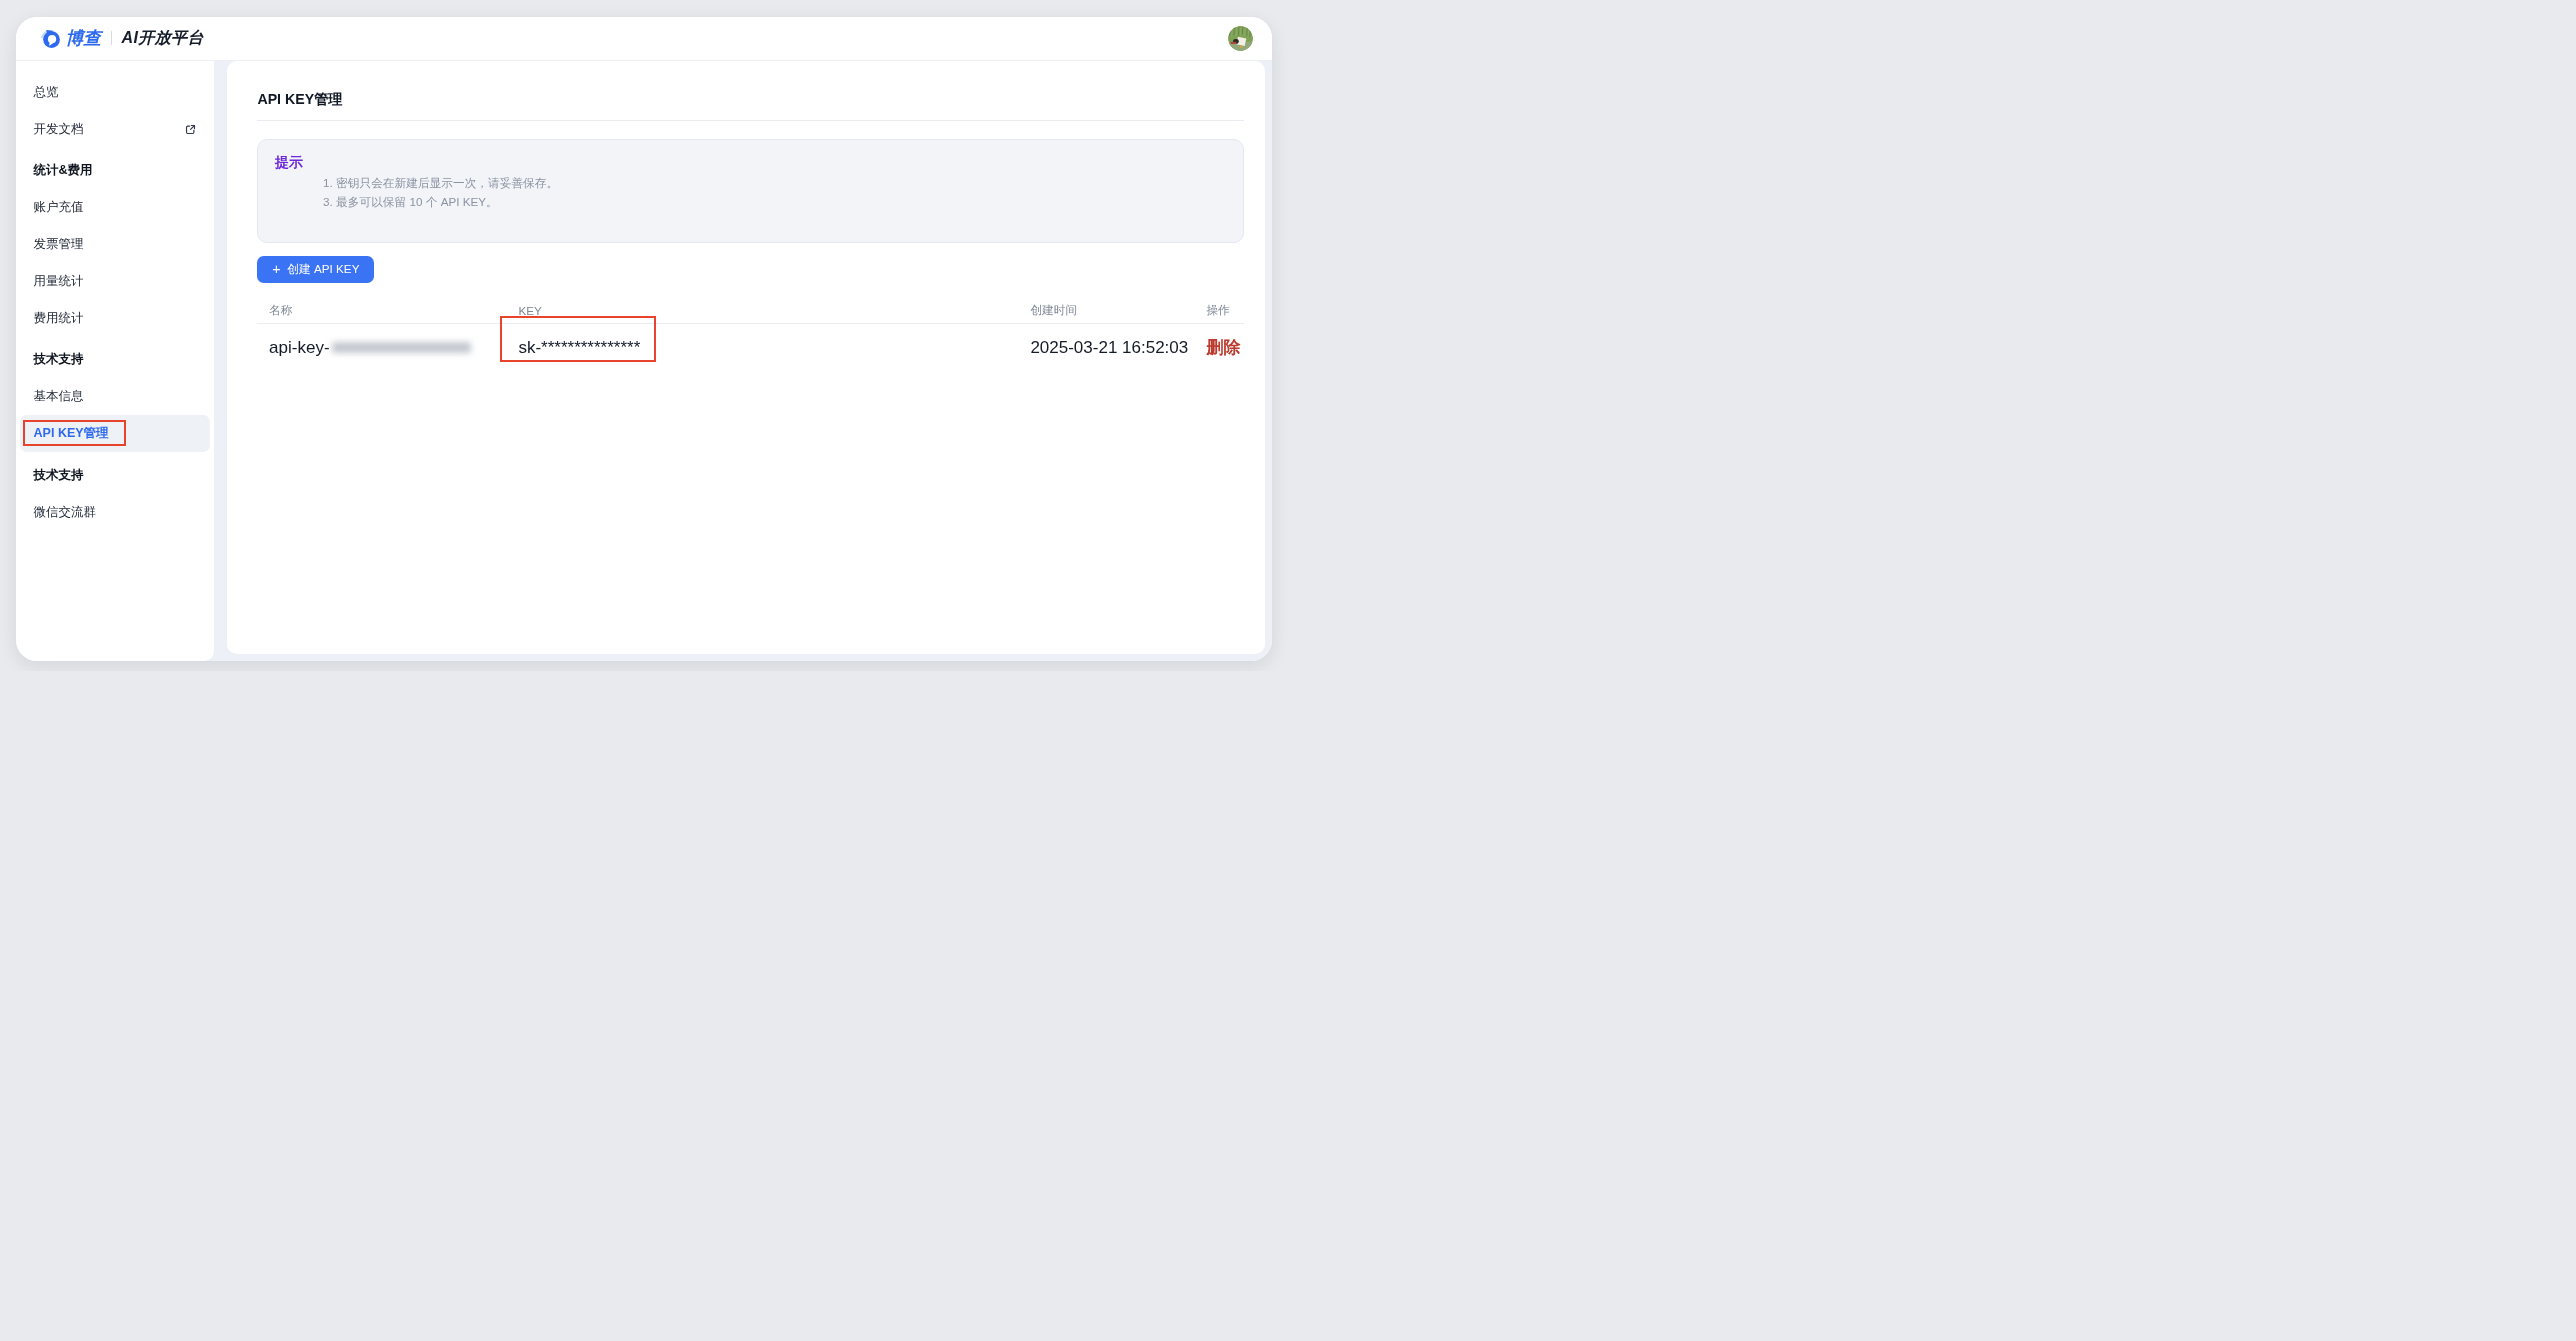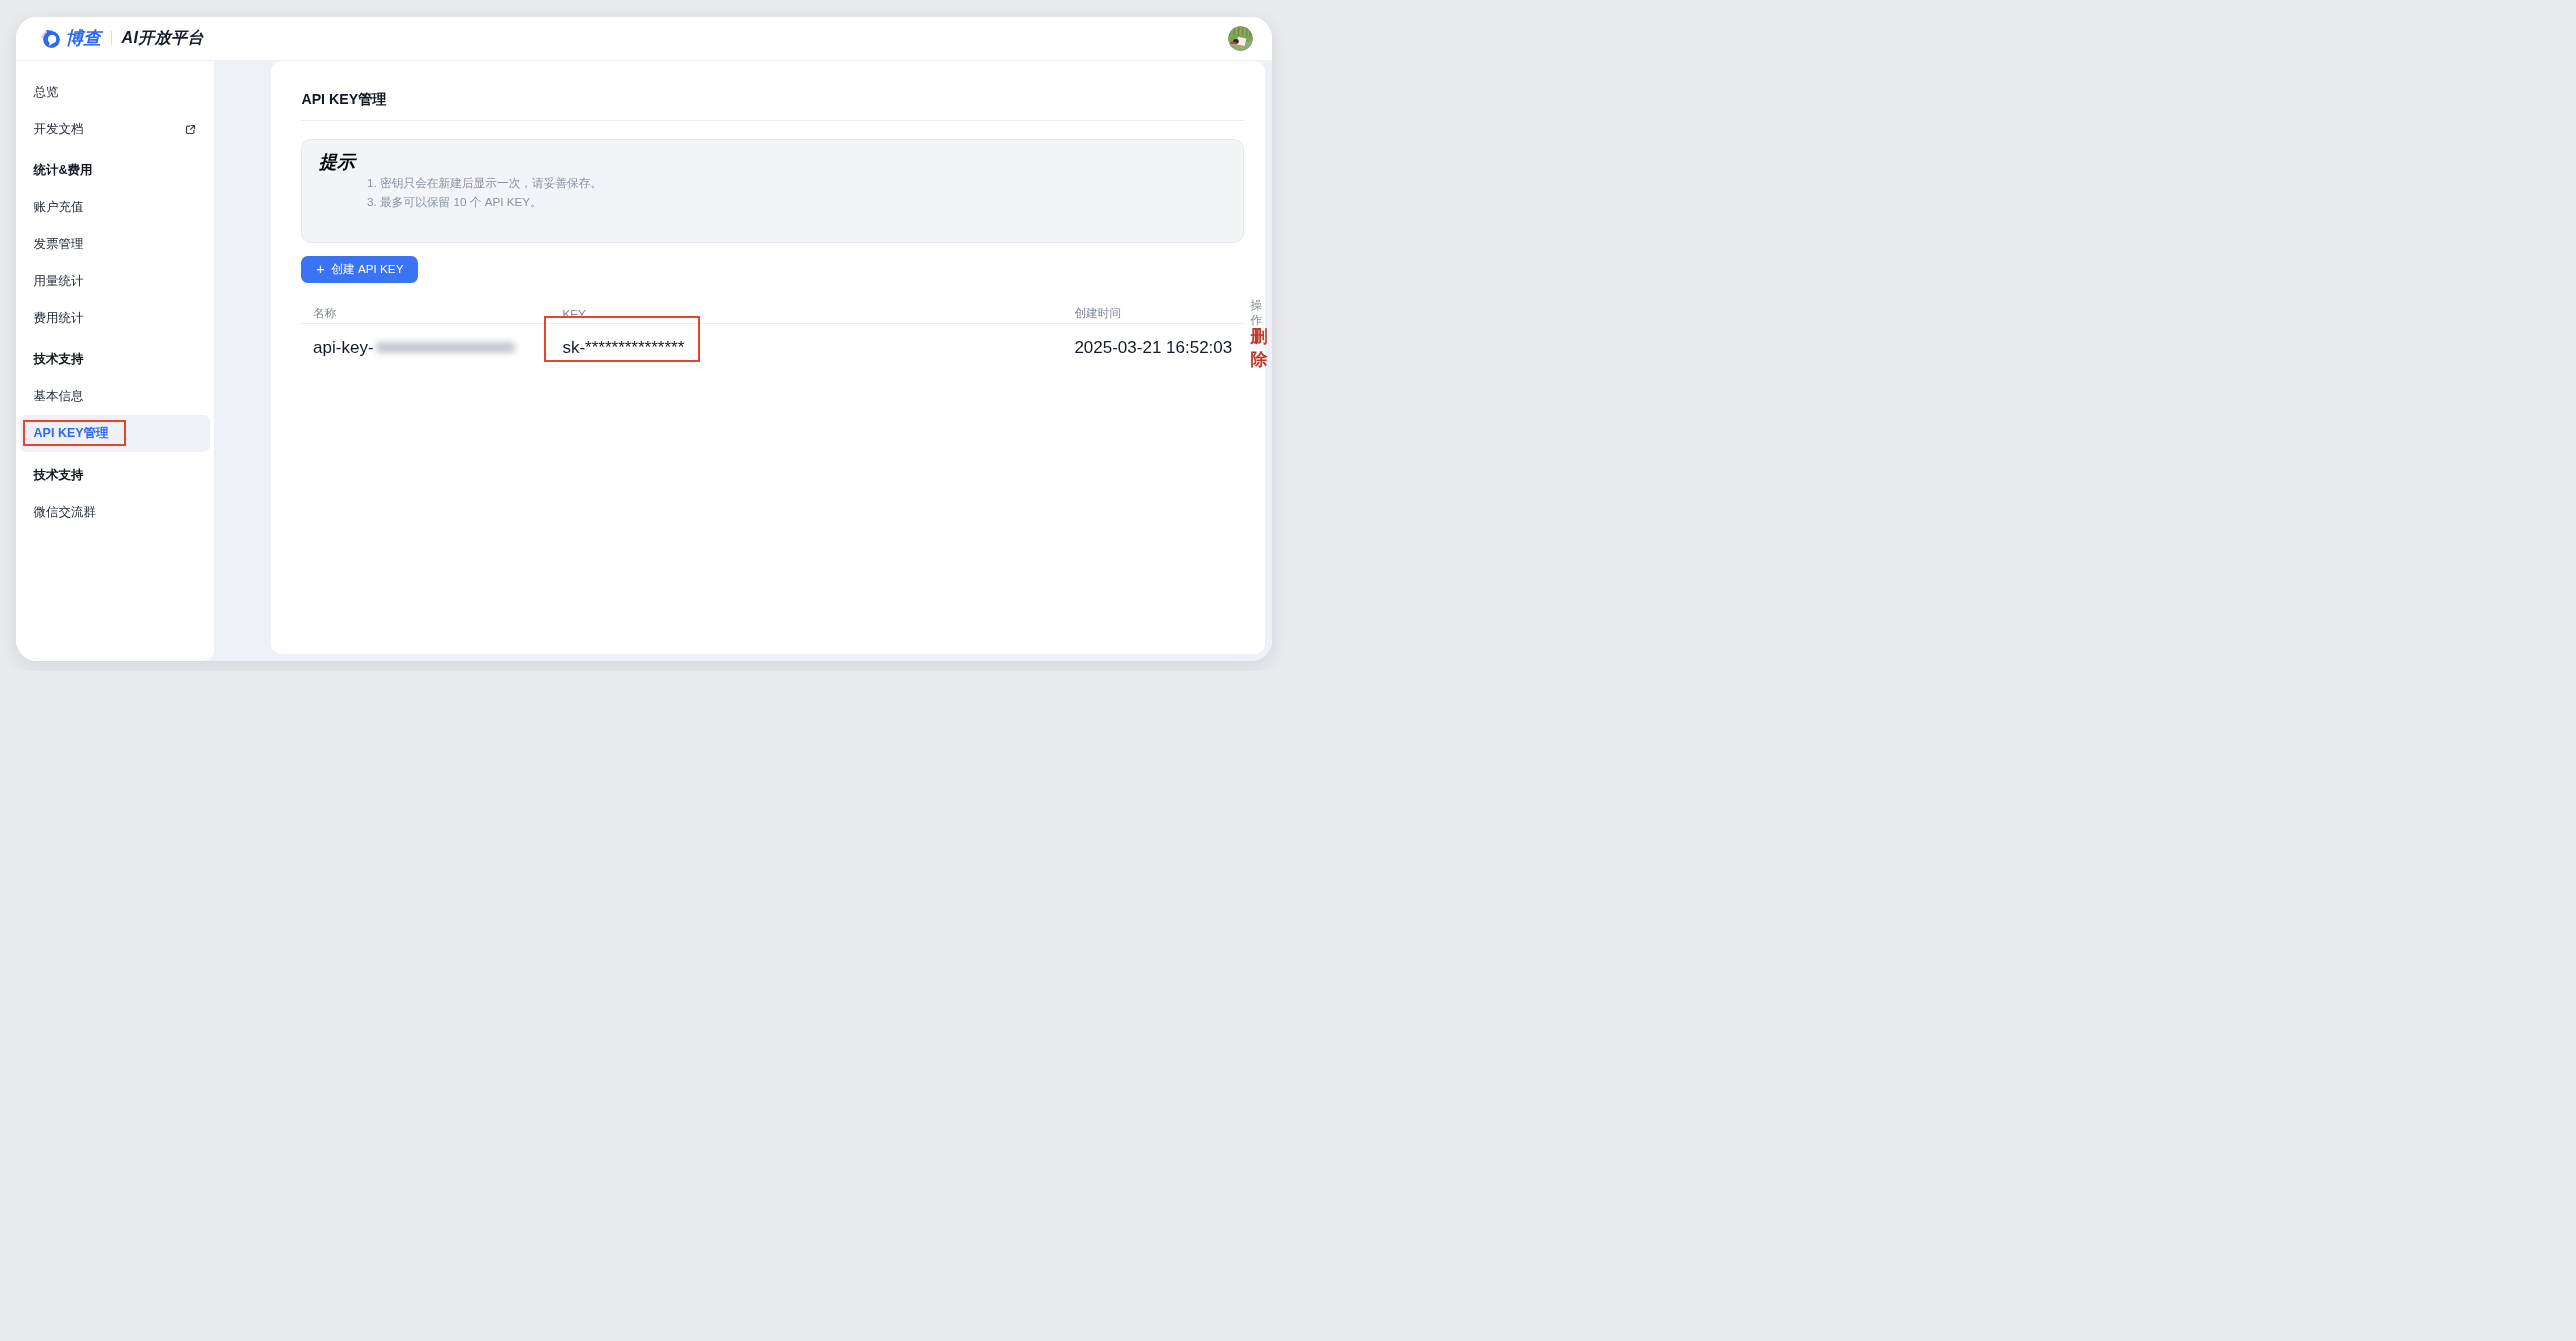--- a/index.html
+++ b/index.html
@@ -27,21 +27,21 @@
     font-size:17.6px; font-weight:800; font-style:italic; color:#2d6af0;
     margin-left:4.2px; letter-spacing:0.4px;
   }
   .hdr-divider { width:1.7px; height:14.2px; background:#d7dce4; margin:0 9.2px; }
   .product-txt {
     font-size:16px; font-weight:800; font-style:italic; color:#161d2b; letter-spacing:0.4px;
   }
   .avatar { margin-left:auto; width:25px; height:25px; border-radius:50%; overflow:hidden; cursor:pointer; }
   .avatar svg { display:block; }
   
-  .body-row { flex:1; display:flex; background:#edf1f7; min-height:0;gap:44px; }
+  .body-row { flex:1; display:flex; background:#edf1f7; min-height:0; }
   .sidebar {
     width:198px; flex:0 0 198px; background:#fff; padding-top:13.4px;
     border-radius:0 0 10px 0; position:relative;
   }
   .s-item {
     height:37px; margin:0 4.2px; padding:0 13.4px; display:flex; align-items:center;
     font-size:12.5px; color:#222a38; border-radius:6.7px; cursor:pointer; position:relative;
   }
   .s-section { font-weight:700; color:#10161f; margin-top:4.2px; cursor:default; }
   .s-item.active { background:#eef1f6; color:#2d6af0; font-weight:700; }
@@ -52,21 +52,21 @@
   .main {
     flex:1; background:#fff; margin:0 6.7px 6.7px 13.4px; border-radius:10px;
     padding:28px 21px 0 30px; position:relative; min-width:0;
   }
   .main-title { font-size:14.2px; font-weight:700; color:#121926; line-height:20px; }
   .title-divider { border-bottom:0.8px solid #e9edf2; margin-top:11.7px; }
   .tips {
     margin-top:17.6px; background:#f2f4f8; border:0.8px solid #e3e8f0;
     border-radius:10px; padding:14.2px 16.7px 0 16.7px; height:104px;
   }
-  .tips-title { font-size:18px; font-weight:700; color:#000000; line-height:16.7px;font-style:italic; }
+  .tips-title { font-size:14px; font-weight:700; color:#6d28d9; line-height:16.7px; }
   .tips-lines { margin-top:2.5px;margin-left:48px; }
   .tips-lines div { font-size:11.7px; color:#8b93a2; line-height:19px; }
   .create-btn {
     margin-top:13.4px; height:27px; width:117px; border:none; border-radius:6.7px;
     background:#3b73f5; color:#fff; font-size:11.7px; font-family:inherit;
     display:inline-flex; align-items:center; justify-content:center; gap:6.7px; cursor:pointer;
   }
   .plus-glyph { font-size:14.2px; font-weight:400; line-height:1; position:relative; top:-0.8px; }
   .tbl { margin-top:15px; }
   .tbl-row {

